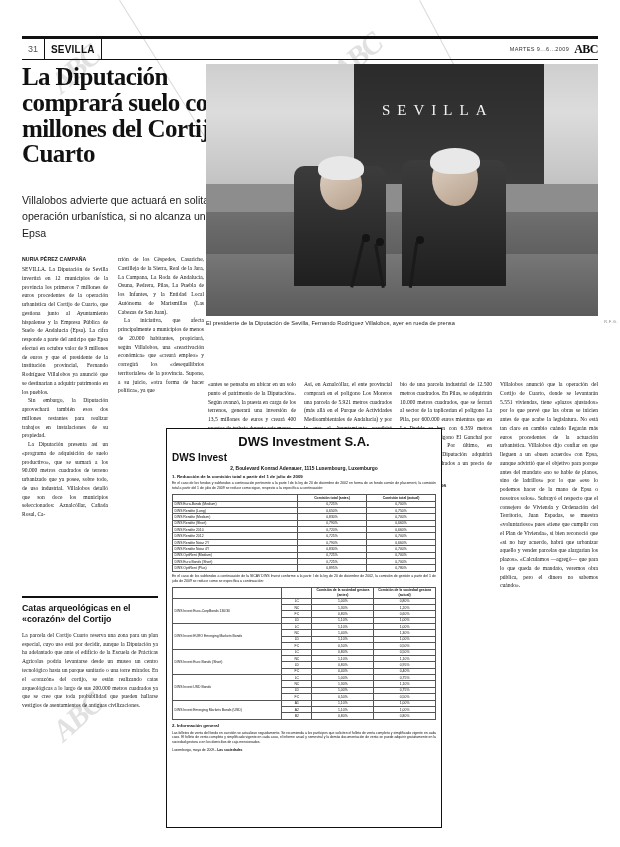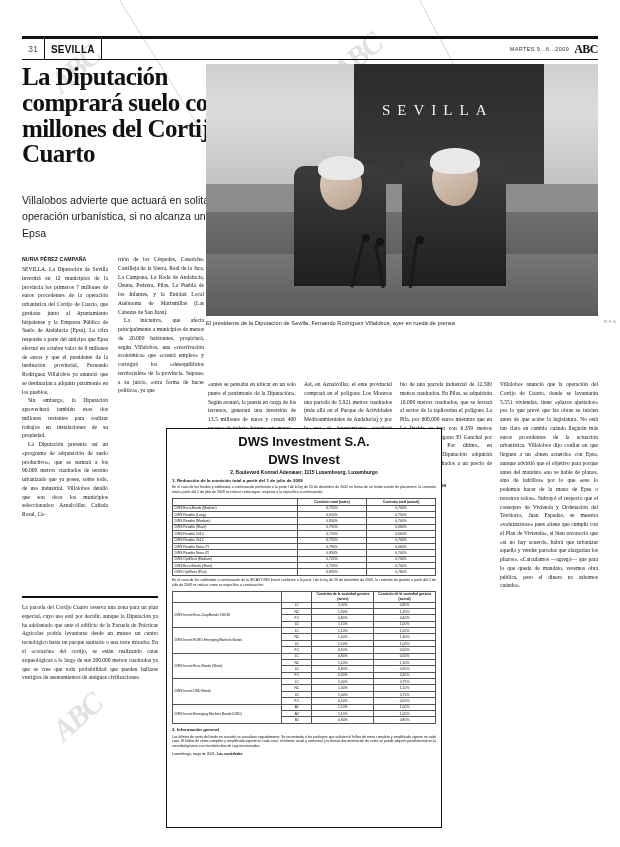--- a/index.html
+++ b/index.html
@@ -90,21 +90,21 @@
   .sidebox h3{margin:0 0 5px 0;font-family:"Liberation Sans",sans-serif;
               font-weight:700;font-size:8.8px;line-height:1.3;color:#111;}
   .sidebox .txt{font-family:"Liberation Serif",serif;font-size:5.5px;
                 line-height:1.6;text-align:justify;color:#161616;}
 
   
   .ad{position:absolute;left:166px;top:428px;width:276px;height:400px;
       border:1px solid #111;background:#fff;padding:4px 5px;box-sizing:border-box;
       font-family:"Liberation Sans",sans-serif;color:#111;}
   .ad-t1{text-align:center;font-weight:700;font-size:13px;line-height:1.35;}
-  .ad-t2{text-align:center;font-weight:700;font-size:13px;line-height:1.35;}
+  .ad-t2{font-weight:700;font-size:10px;line-height:1.35;}
   .ad-addr{text-align:center;font-weight:700;font-size:4.9px;margin-top:2px;}
   .ad-sec{font-weight:700;font-size:4.4px;margin-top:3px;}
   .ad-p{font-size:3.5px;line-height:1.42;margin-top:2px;text-align:justify;}
   table.adt{width:100%;border-collapse:collapse;margin-top:3px;
             font-size:3.4px;table-layout:fixed;}
   table.adt th,table.adt td{border:.5px solid #555;padding:.7px 1.5px;}
   table.adt th{font-weight:700;text-align:center;font-size:3.4px;line-height:1.25;}
   table.adt td.lbl{text-align:left;}
   table.adt td.cls{text-align:center;width:16px;}
   table.adt td.num{text-align:center;}
@@ -193,20 +193,21 @@
       </div>
     <span class="subtitle-bold">Plazos ajustados</span>
   </div>
   <div class="col c6">
     <div>
         <p>Villalobos anunció que la operación del Cortijo de Cuarto, donde se levantarán 5.551 viviendas, tiene «plazos ajustados» por lo que prevé que las obras se inicien antes de que acabe la legislatura. No está tan claro en cambio cuándo llegarán más euros procedentes de la actuación urbanística. Villalobos dijo confiar en que lleguen a un «buen acuerdo» con Epsa, aunque advirtió que el objetivo para porque antes del mandato «no se hable de planos, sino de ladrillos» por lo que «eso lo podemos hacer de la mano de Epsa o nosotros solos». Subrayó el respecto que el consejero de Vivienda y Ordenación del Territorio, Juan Espadas, se muestra «voluntarioso» pues «tiene que cumplir con el Plan de Vivienda», si bien reconoció que «si no hay acuerdo, habrá que urbanizar aquello y vender parcelas que alargarían los plazos». «Calculamos —agregó— que para lo que queda de mandato, veremos obra pública, pero el dinero no sabemos cuándo».</p>
       </div>
   </div>
 
   <div class="sidebox">
+    <h3>Catas arqueológicas en el «corazón» del Cortijo</h3>
     <div class="txt">La parcela del Cortijo Cuarto reserva una zona para un plan especial, cuyo uso está por decidir, aunque la Diputación ya ha adelantado que ante el edificio de la Escuela de Prácticas Agrícolas podría levantarse desde un museo un centro tecnológico hasta un parque sanitario o una torre mirador. En el «corazón» del cortijo, se están realizando catas arqueológicas a lo largo de sus 200.000 metros cuadrados ya que se cree que toda probabilidad que pueden hallarse vestigios de asentamientos de antiguas civilizaciones.</div>
   </div>
 
   <div class="ad">
     <div class="ad-t1">DWS Investment S.A.</div>
     <div class="ad-t2">DWS Invest</div>
     <div class="ad-addr">2, Boulevard Konrad Adenauer, 1115 Luxembourg, Luxemburgo</div>
     <div class="ad-sec">1. Reducción de la comisión total a partir del 1 de julio de 2009</div>
     <div class="ad-p">En el caso de los fondos y subfondos a continuación pertinente a la parte I de la ley de 20 de diciembre de 2002 en forma de un fondo común de placement, la comisión total a partir del 1 de julio de 2009 se reduce como sigue, respecto a la específica a continuación:</div>
 

